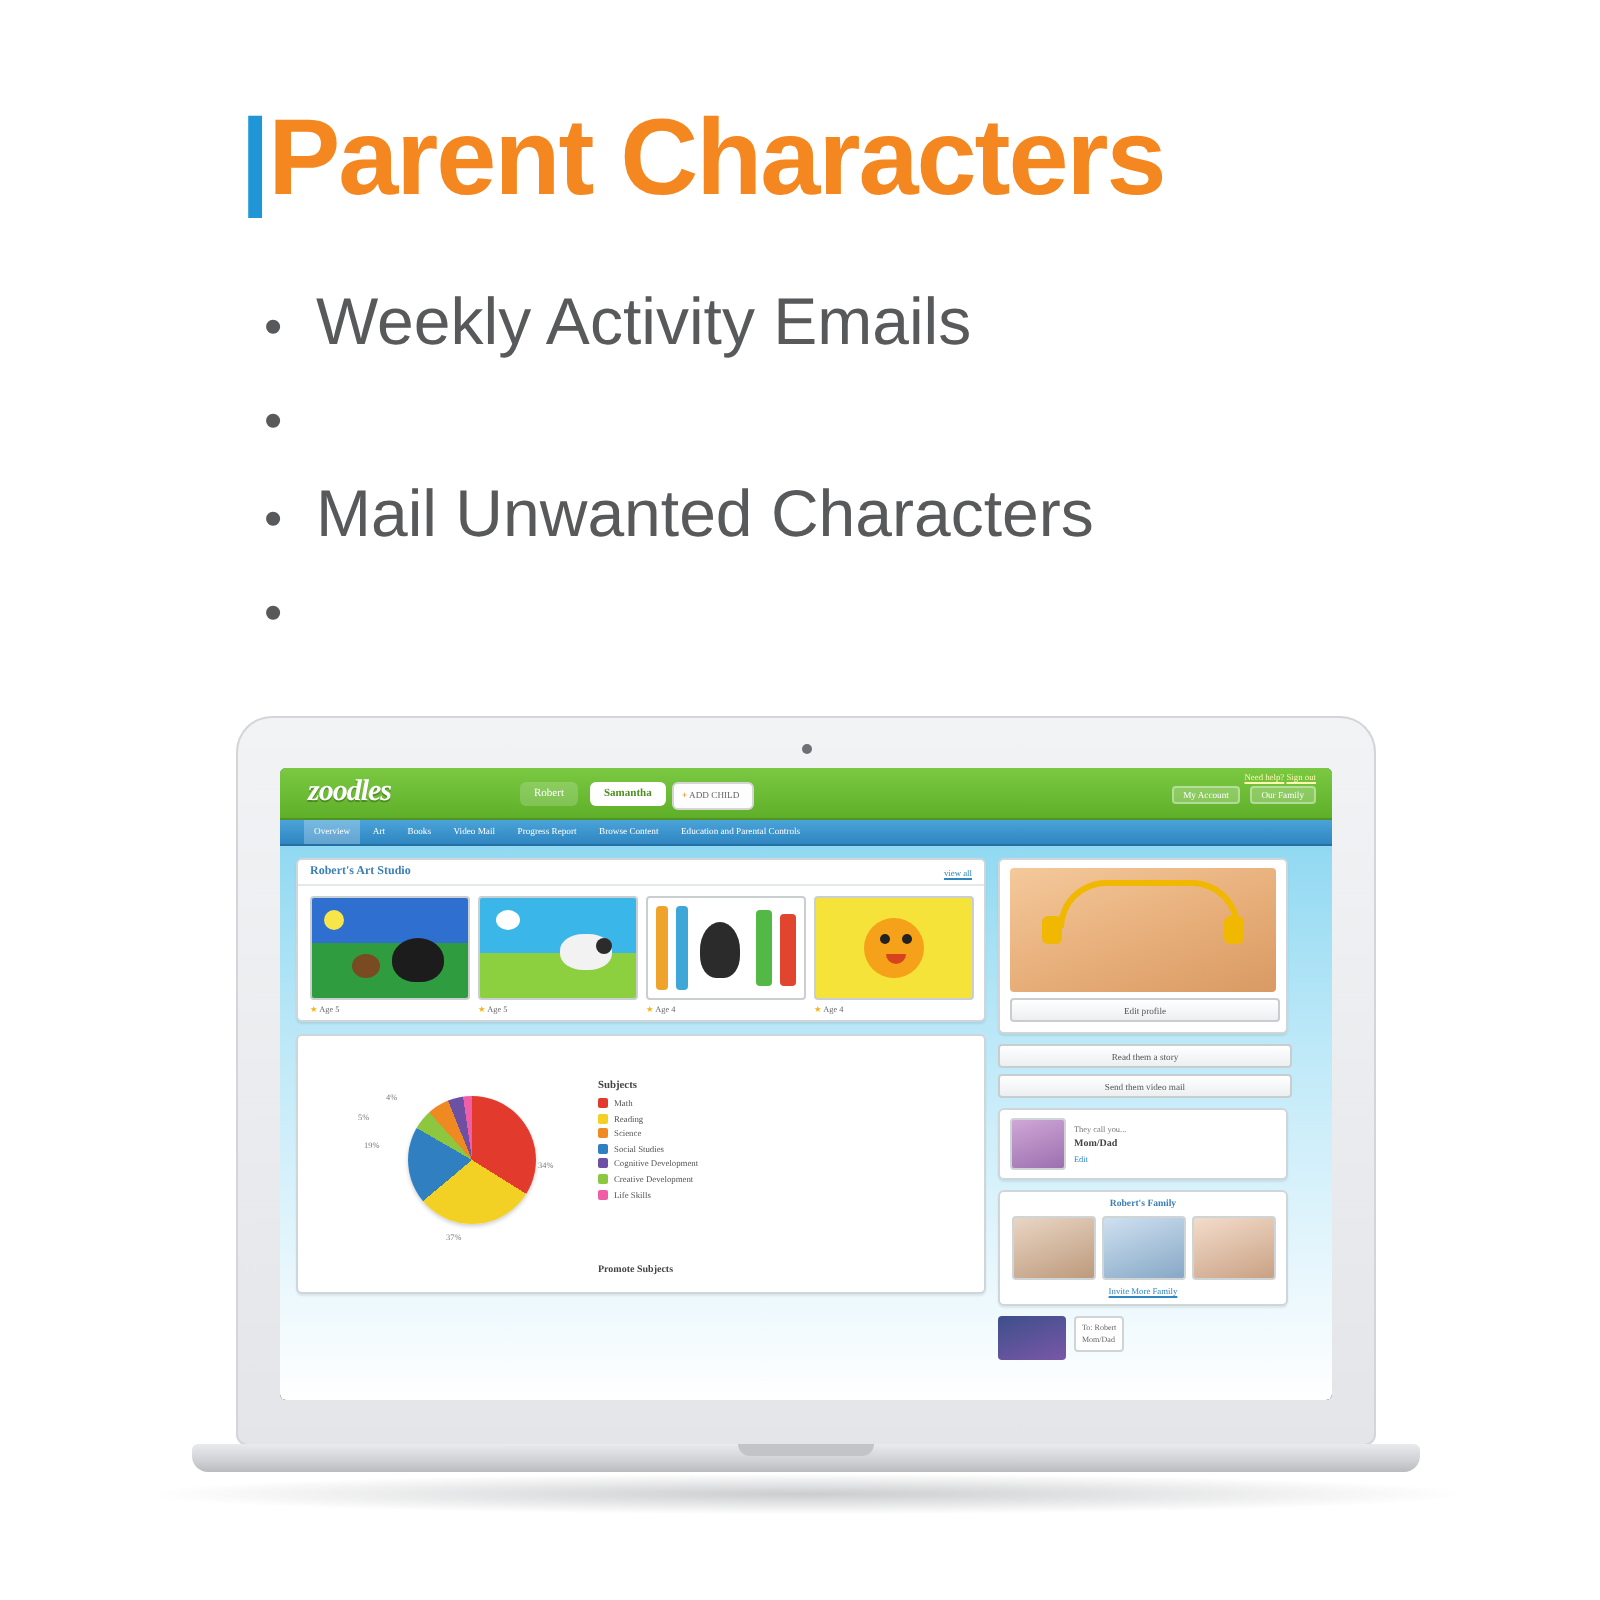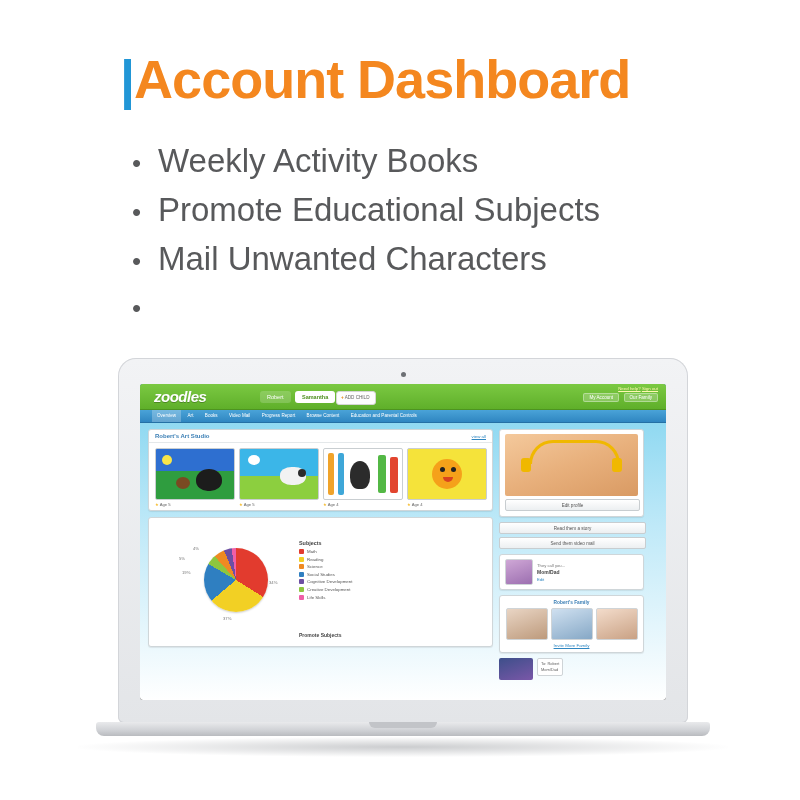--- a/index.html
+++ b/index.html
@@ -69,20 +69,21 @@
   }
   .lid {
     position: absolute;
     left: 0;
     top: 0;
     width: 570px;
     height: 365px;
     background: linear-gradient(180deg,#f2f3f5 0%, #e3e5e8 100%);
     border-radius: 18px 18px 6px 6px;
     box-shadow: inset 0 0 0 1px #d3d5d9;
+    font-family: Liberation Serif, serif;
   }
   .camera {
     position: absolute;
     left: 50%;
     top: 14px;
     width: 5px;
     height: 5px;
     margin-left: -2.5px;
     border-radius: 50%;
     background: #6d7074;
@@ -467,31 +468,30 @@
     color: #666;
     line-height: 6px;
   }
 </style>
 </head>
 <body>
 
 <div id="page">
 
   <div class="headline">
-    <span class="bar">|</span><span class="title">Account Dashboard</span>
+    <span class="bar">|</span><span class="title">Parent Characters</span>
   </div>
 
   <div class="bullets">
     <div class="bullet">
       <span class="dot">•</span>
-      <span>Weekly Activity Books</span>
+      <span>Weekly Activity Emails</span>
     </div>
     <div class="bullet">
       <span class="dot">•</span>
-      <span>Promote Educational Subjects</span>
     </div>
     <div class="bullet">
       <span class="dot">•</span>
       <span>Mail Unwanted Characters</span>
     </div>
     <div class="bullet">
       <span class="dot">•</span>
     </div>
   </div>
 

